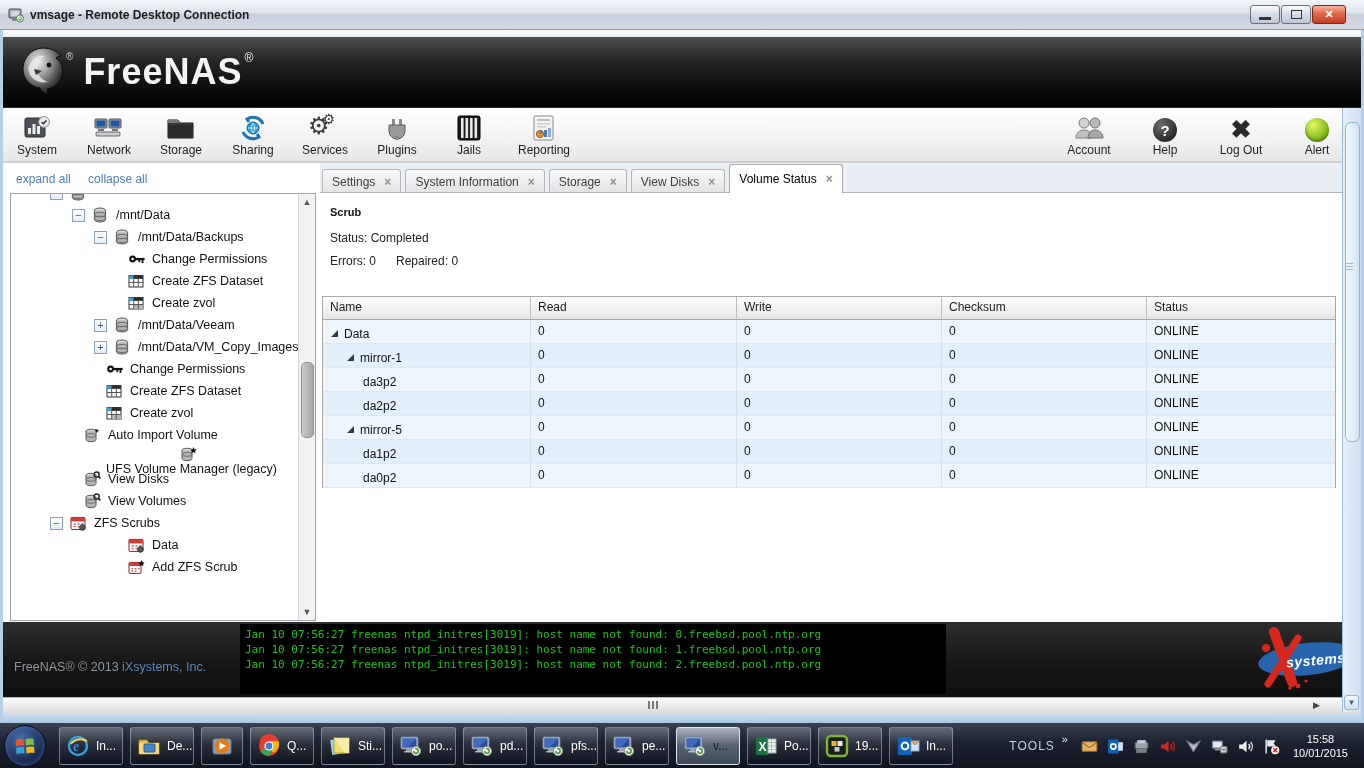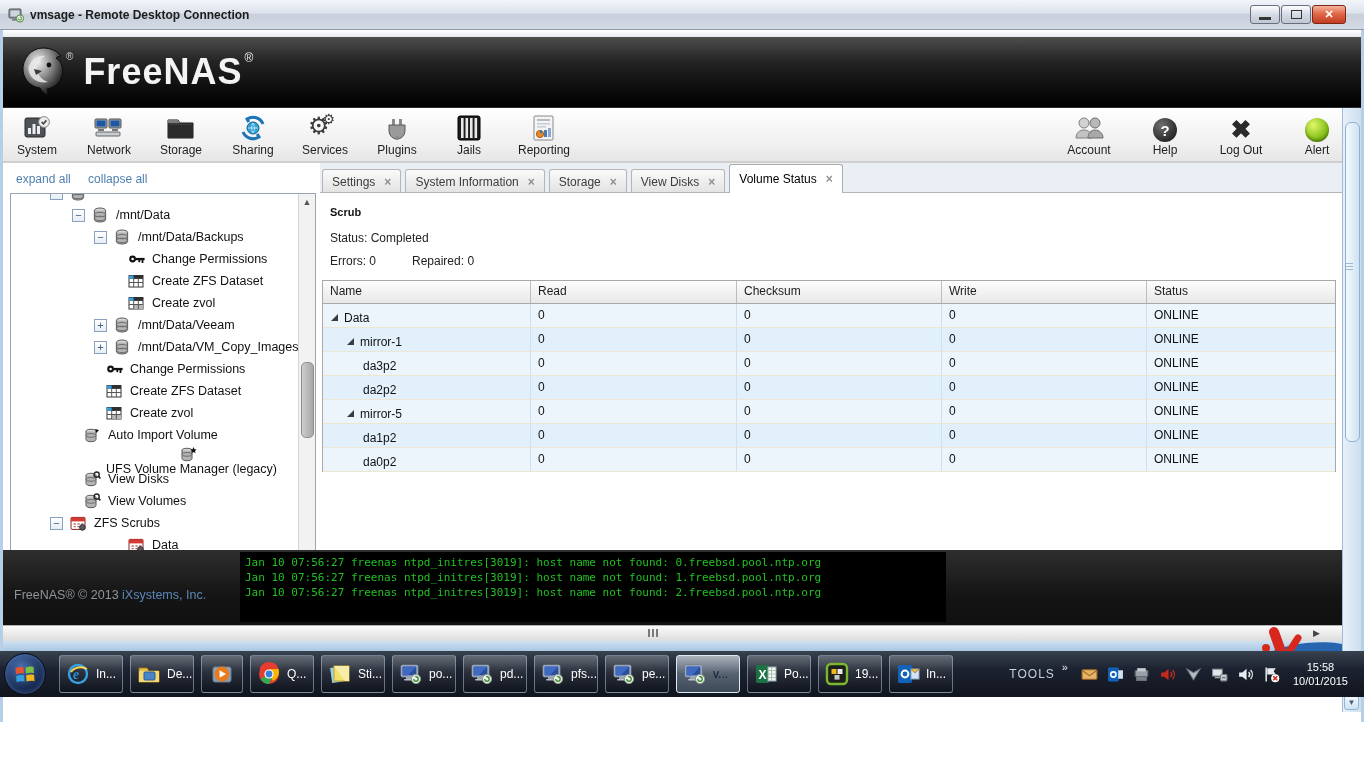--- a/index.html
+++ b/index.html
@@ -30,21 +30,21 @@
   .tb-group.right{margin-left:auto;gap:30px;padding-right:24px;}
   .tb-item{display:flex;flex-direction:column;align-items:center;justify-content:flex-end;min-width:46px;cursor:pointer;}
   .tb-item .ic{height:30px;display:flex;align-items:flex-end;justify-content:center;}
   .tb-item .lbl{font-size:12px;color:#1e1e1e;margin-top:1px;white-space:nowrap;}
   .gear-glyph{font-size:24px;color:#3c3c3c;line-height:26px;}
   .x-glyph{font-size:25px;color:#2a2a2a;font-weight:bold;line-height:26px;}
   .alert-ball{width:24px;height:24px;border-radius:50%;background:radial-gradient(circle at 35% 30%,#e2f76a,#8cc41e 55%,#4e8a00);box-shadow:inset 0 -2px 3px rgba(0,0,0,.3);}
   .help-ball{width:24px;height:24px;border-radius:50%;background:radial-gradient(circle at 35% 30%,#6e6e6e,#2b2b2b 70%);color:#fff;font-weight:bold;font-size:15px;display:flex;align-items:center;justify-content:center;}
 
   
-  .main{display:flex;height:387px;background:#fff;}
+  .main{display:flex;height:459px;background:#fff;}
   .left-col{width:320px;box-sizing:border-box;background:#fff;}
   .links-row{padding:9px 0 0 16px;font-size:12px;}
   .links-row a{color:#4e7fae;text-decoration:none;margin-right:14px;cursor:pointer;}
   .tree-panel{position:relative;margin:7px 4px 0 10px;width:306px;height:428px;border:1px solid #9aa3af;background:#fff;overflow:hidden;box-sizing:border-box;}
   .tree-rows{position:absolute;left:0;top:0;right:16px;}
   .trow{height:22px;display:flex;align-items:center;font-size:12.5px;color:#111;white-space:nowrap;box-sizing:border-box;}
   .trow .tgl{width:13px;height:13px;border:1px solid #88a2be;background:linear-gradient(#fff,#e6edf5);color:#44607c;font-size:11px;line-height:11px;text-align:center;margin-right:7px;box-sizing:border-box;flex:none;cursor:pointer;}
   .trow .ic{width:17px;height:16px;margin-right:7px;flex:none;position:relative;}
   .trow.sel{background:linear-gradient(#ddeefb,#c2def5);border-top:1px solid #9ec6e6;border-bottom:1px solid #9ec6e6;}
   .tree-sb{position:absolute;top:0;right:0;width:16px;height:100%;background:#f2f2f2;border-left:1px solid #d5d5d5;}
@@ -55,23 +55,23 @@
 
   .content{flex:1;position:relative;min-width:0;}
   .tabs{height:30px;background:#eaeff5;display:flex;align-items:flex-end;padding-left:2px;}
   .tab{height:24px;display:flex;align-items:center;gap:9px;padding:0 9px;margin-right:4px;font-size:12px;color:#3c3c3c;background:linear-gradient(#fafafa,#e2e2e2);border:1px solid #b5b5b5;border-bottom:none;border-radius:3px 3px 0 0;box-sizing:border-box;cursor:pointer;}
   .tab .x{color:#8e8e8e;font-size:12px;font-weight:bold;cursor:pointer;}
   .tab.active{height:29px;background:#fff;color:#000;position:relative;z-index:3;border-color:#adadad;}
   .content-body{position:relative;height:429px;background:#fff;border-top:1px solid #b3b3b3;margin-top:-1px;box-sizing:border-box;}
   .scrub-block{padding:13px 0 0 10px;}
   .scrub-title{font-size:11px;font-weight:bold;color:#111;}
   .scrub-status{font-size:12px;color:#222;margin-top:13px;}
-  .scrub-counts{font-size:12px;color:#222;margin-top:9px;display:flex;gap:36px;}
-
-  .vtable{margin:12px 0 0 2px;width:1014px;border:1px solid #a8a8a8;border-bottom:none;box-sizing:border-box;}
+  .scrub-counts{font-size:12px;color:#222;margin-top:9px;display:flex;gap:20px;}
+
+  .vtable{margin:28px 0 0 2px;width:1014px;border:1px solid #a8a8a8;border-bottom:none;box-sizing:border-box;}
   .thead{display:flex;height:22px;background:linear-gradient(#fdfdfd,#e7e7e7);border-bottom:1px solid #a8a8a8;}
   .th{font-size:12px;color:#1c1c1c;padding:3px 0 0 7px;border-right:1px solid #bdbdbd;box-sizing:border-box;}
   .th:last-child{border-right:none;}
   .trow2{display:flex;height:23px;border-bottom:1px solid #ece6d2;}
   .trow2.alt{background:#e2f0fb;}
   .trow2.base{background:#ecf5fc;}
   .td{font-size:12px;color:#111;padding:4px 0 0 7px;border-right:1px solid #cfdfec;box-sizing:border-box;white-space:nowrap;overflow:hidden;}
   .td:last-child{border-right:none;}
   .namecell{display:flex;align-items:center;}
   .arr{width:0;height:0;border-bottom:7px solid #3b3b3b;border-left:7px solid transparent;margin-right:6px;flex:none;}
@@ -559,22 +559,22 @@
           <div class="scrub-status">Status: Completed</div>
           <div class="scrub-counts">
             <span>Errors: 0</span>
             <span>Repaired: 0</span>
           </div>
         </div>
         <div class="vtable">
           <div class="thead" id="thead">
               <div class="th" style="width: 208px;">Name</div>
               <div class="th" style="width: 206px;">Read</div>
+              <div class="th" style="width: 205px;">Write</div>
               <div class="th" style="width: 205px;">Checksum</div>
-              <div class="th" style="width: 205px;">Write</div>
               <div class="th" style="width: 188px;">Status</div>
             </div>
           <div id="tbody">
               <div class="trow2 base">
                 <div class="td namecell" style="width: 208px; padding-left: 8px;">
                   <span class="arr"></span>
                   <span>Data</span>
                 </div>
                 <div class="td" style="width: 206px;">0</div>
                 <div class="td" style="width: 205px;">0</div>

